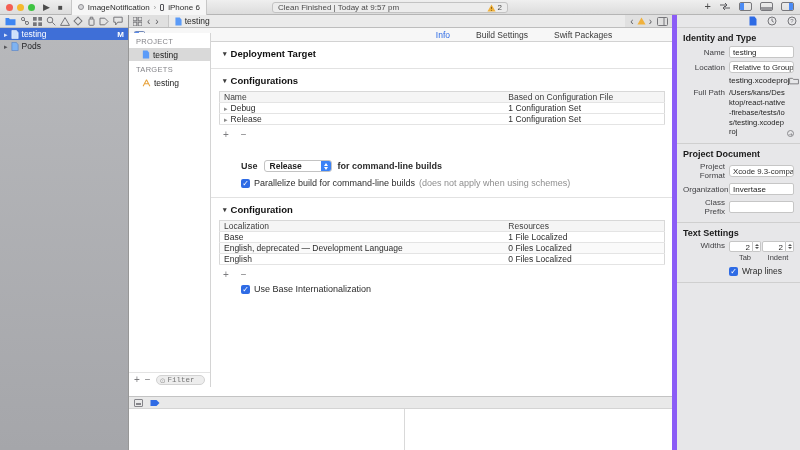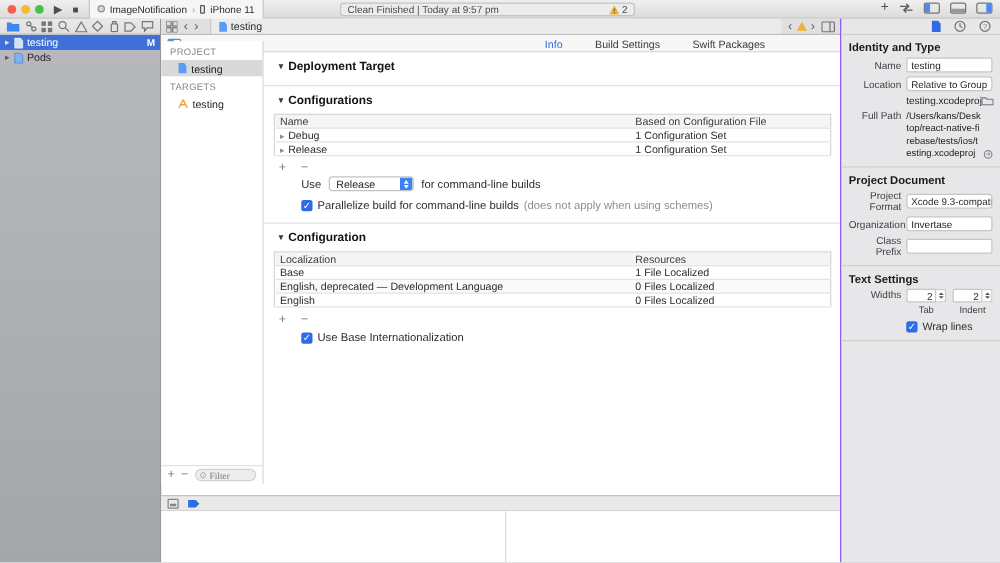--- a/index.html
+++ b/index.html
@@ -59,21 +59,21 @@
   .outline { position:absolute; left:0; top:18px; width:82px; height:354px; background:#fff; border-right:1px solid #d4d4d4; }
   .o-head { padding:4px 0 2px 7px; font-size:7.5px; color:#85858a; letter-spacing:.3px; }
   .o-row { height:13px; display:flex; align-items:center; gap:3px; padding-left:13px; font-size:8.5px; color:#222; }
   .o-row.sel { background:#d9d9d9; }
   .filterbar { position:absolute; left:0; bottom:0; width:100%; height:15px; display:flex; align-items:center; gap:5px;
     padding:0 5px; border-top:1px solid #e3e3e3; }
   .pm { font-size:10px; color:#7b7b7e; line-height:10px; }
   .filterfield { flex:1; height:10px; background:#ededed; border:1px solid #d2d2d2; border-radius:6px;
     display:flex; align-items:center; gap:2px; padding:0 3px; }
   .filterfield .fi { font-size:7px; color:#9a9a9a; line-height:7px; }
-  .filterfield input { border:none; background:transparent; width:100%; font-size:7.5px; color:#333; outline:none; font-family:Liberation Serif, serif; }
+  .filterfield input { border:none; background:transparent; width:100%; font-size:7.5px; color:#333; outline:none; font-family:Liberation Mono, monospace; }
 
   .form { position:absolute; left:82px; top:27px; right:0; height:354px; background:#fff; overflow:hidden; font-size:9px; color:#2c2c2c; }
   .sect { display:flex; align-items:center; gap:4px; margin:6px 0 0 12px; font-size:9.5px; font-weight:bold; color:#111; }
   .sect .tri { color:#3c3c3c; }
   .frow { display:flex; align-items:center; margin-left:30px; }
   .popup { display:flex; align-items:stretch; height:13px; background:#fff; border:1px solid #c3c3c3; border-radius:3px; overflow:hidden; }
   .popup .val { display:flex; align-items:center; padding:0 5px; font-size:8.5px; color:#1e1e1e; }
   .popcap { width:10px; background:#3b82f7; display:flex; flex-direction:column; align-items:center; justify-content:center; gap:1px; }
   .tri-up { width:0; height:0; border-left:2.5px solid transparent; border-right:2.5px solid transparent; border-bottom:3px solid #fff; }
   .tri-dn { width:0; height:0; border-left:2.5px solid transparent; border-right:2.5px solid transparent; border-top:3px solid #fff; }
@@ -90,21 +90,21 @@
   .note { color:#8e8e8e; }
 
   .debugbar { position:absolute; left:0; top:381px; right:0; height:13px; background:#e9e9e9;
     border-top:1px solid #c3c3c3; border-bottom:1px solid #d4d4d4; display:flex; align-items:center; gap:7px; padding:0 5px; }
   .dbg-toggle { width:9px; height:8px; border:1px solid #85858a; border-radius:1px; position:relative; }
   .dbg-toggle::after { content:""; position:absolute; left:1px; right:1px; bottom:1px; height:2px; background:#85858a; }
   .console { position:absolute; left:0; top:394px; right:0; bottom:0; background:#fff; }
   .console .vdiv { position:absolute; left:275px; top:0; bottom:0; width:1px; background:#d9d9d9; }
 
   
-  .inspector { position:absolute; left:672px; top:15px; width:128px; height:435px; background:#e7e7e9; border-left:1px solid #8b5cf6; font-size:8.5px; color:#2c2c2c; }
+  .inspector { position:absolute; left:672px; top:15px; width:128px; height:435px; background:#e7e7e9; border-left:5px solid #8b5cf6; font-size:8.5px; color:#2c2c2c; }
   .insp-tabs { height:13px; display:flex; align-items:center; gap:10px; padding-left:72px; border-bottom:1px solid #cfcfcf; }
   .ipad { padding:0 6px; }
   .ihead { font-weight:bold; font-size:9px; color:#1a1a1a; margin:5px 0 3px; }
   .irow { display:flex; align-items:center; gap:4px; margin:3px 0; }
   .irow.top { align-items:flex-start; }
   .ilabel { width:42px; text-align:right; font-size:8px; color:#3f3f42; flex:none; }
   .ifield { flex:1; height:12px; background:#fff; border:1px solid #c6c6c6; border-radius:2px; font-size:8px; color:#1e1e1e;
     padding:0 3px; font-family:inherit; outline:none; min-width:0; }
   .ipopup { flex:1; height:12px; display:flex; align-items:stretch; background:#fff; border:1px solid #c6c6c6; border-radius:3px; overflow:hidden; }
   .ipopup .val { flex:1; display:flex; align-items:center; padding:0 3px; font-size:7.8px; white-space:nowrap; }
@@ -137,21 +137,21 @@
       <span class="light l-yel"></span>
       <span class="light l-grn"></span>
     </div>
     <span class="tb-glyph">▶</span>
     <span class="tb-glyph" style="font-size:8px;">■</span>
     <div class="scheme">
       <span class="app-dot"></span>
       <span>ImageNotification</span>
       <span class="sep">›</span>
       <span class="phone"></span>
-      <span>iPhone 11</span>
+      <span>iPhone 6</span>
     </div>
     <div class="status">
       <span>Clean Finished | Today at 9:57 pm</span>
       <span class="grow"></span>
       <svg width="9" height="8" viewBox="0 0 10 9">
         <path d="M5 .5L9.6 8.5H.4z" fill="#f0b13c"></path>
           <path d="M5 3.2v2.3" stroke="#7a5a12" stroke-width="1"></path>
           <circle cx="5" cy="7" r=".6" fill="#7a5a12"></circle>
       </svg>
       <span class="warnnum">2</span>
@@ -316,21 +316,21 @@
         <tr>
           <td><span class="rowtri">▸</span><span>Release</span></td>
           <td>1 Configuration Set</td>
         </tr>
       </tbody>
         </table>
       <div class="pmrow">
         <span class="pm">+</span>
         <span class="pm">−</span>
       </div>
-      <div class="frow" style="margin-top:1px;">
+      <div class="frow" style="margin-top:20px;font-weight:bold;">
         <span style="margin-right:6px;">Use</span>
         <div class="popup" style="width:68px; height:12px;">
           <span class="val" style="flex:1;">Release</span>
           <span class="popcap">
               <span class="tri-up"></span>
               <span class="tri-dn"></span>
             </span>
         </div>
         <span style="margin-left:6px;">for command-line builds</span>
       </div>

